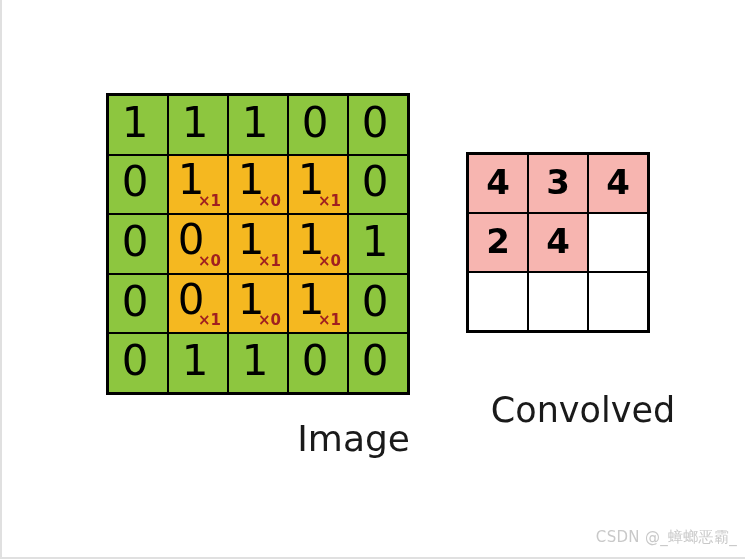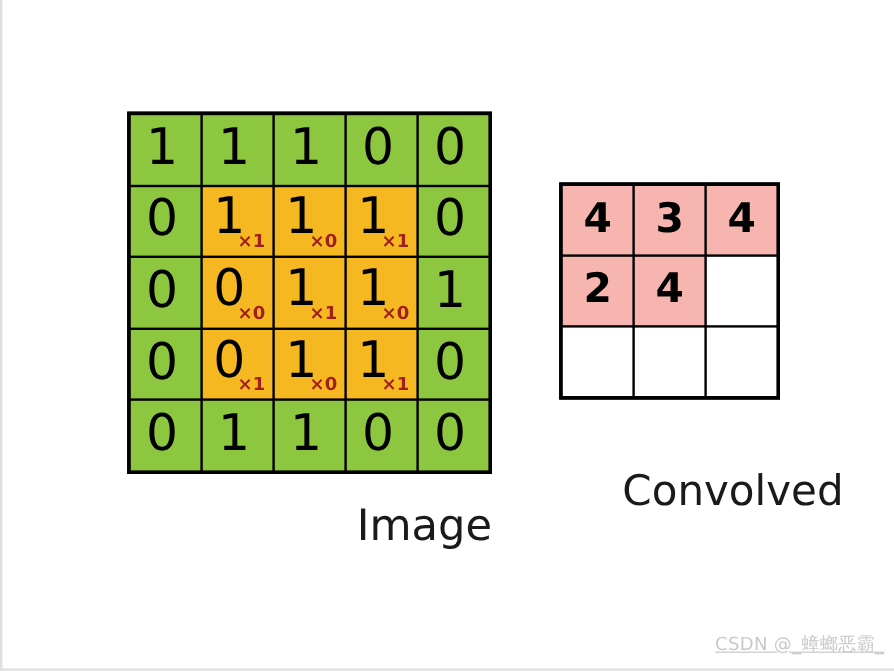--- a/index.html
+++ b/index.html
@@ -113,38 +113,37 @@
     text-align: right;
     font-size: 36px;
     color: #1a1a1a;
     font-weight: 400;
   }
   #feature-caption {
     position: absolute;
     left: 461px;
     top: 390px;
     width: 240px;
-    text-align: right;
+    text-align: center;
     font-size: 35px;
     line-height: 1.18;
     color: #1a1a1a;
     font-weight: 400;
   }
   #feature-caption div { white-space: nowrap; }
 
   
   #watermark {
     position: absolute;
     right: 8px;
     bottom: 10px;
     font-size: 15px;
     color: #c9c9c9;
     letter-spacing: 0.3px;
     white-space: nowrap;
-    text-decoration: underline;
   }
 </style>
 </head>
 <body>
 
 <div id="stage">
 
   <div id="image-grid">
       <div class="img-cell">
         <span class="val">1</span>

